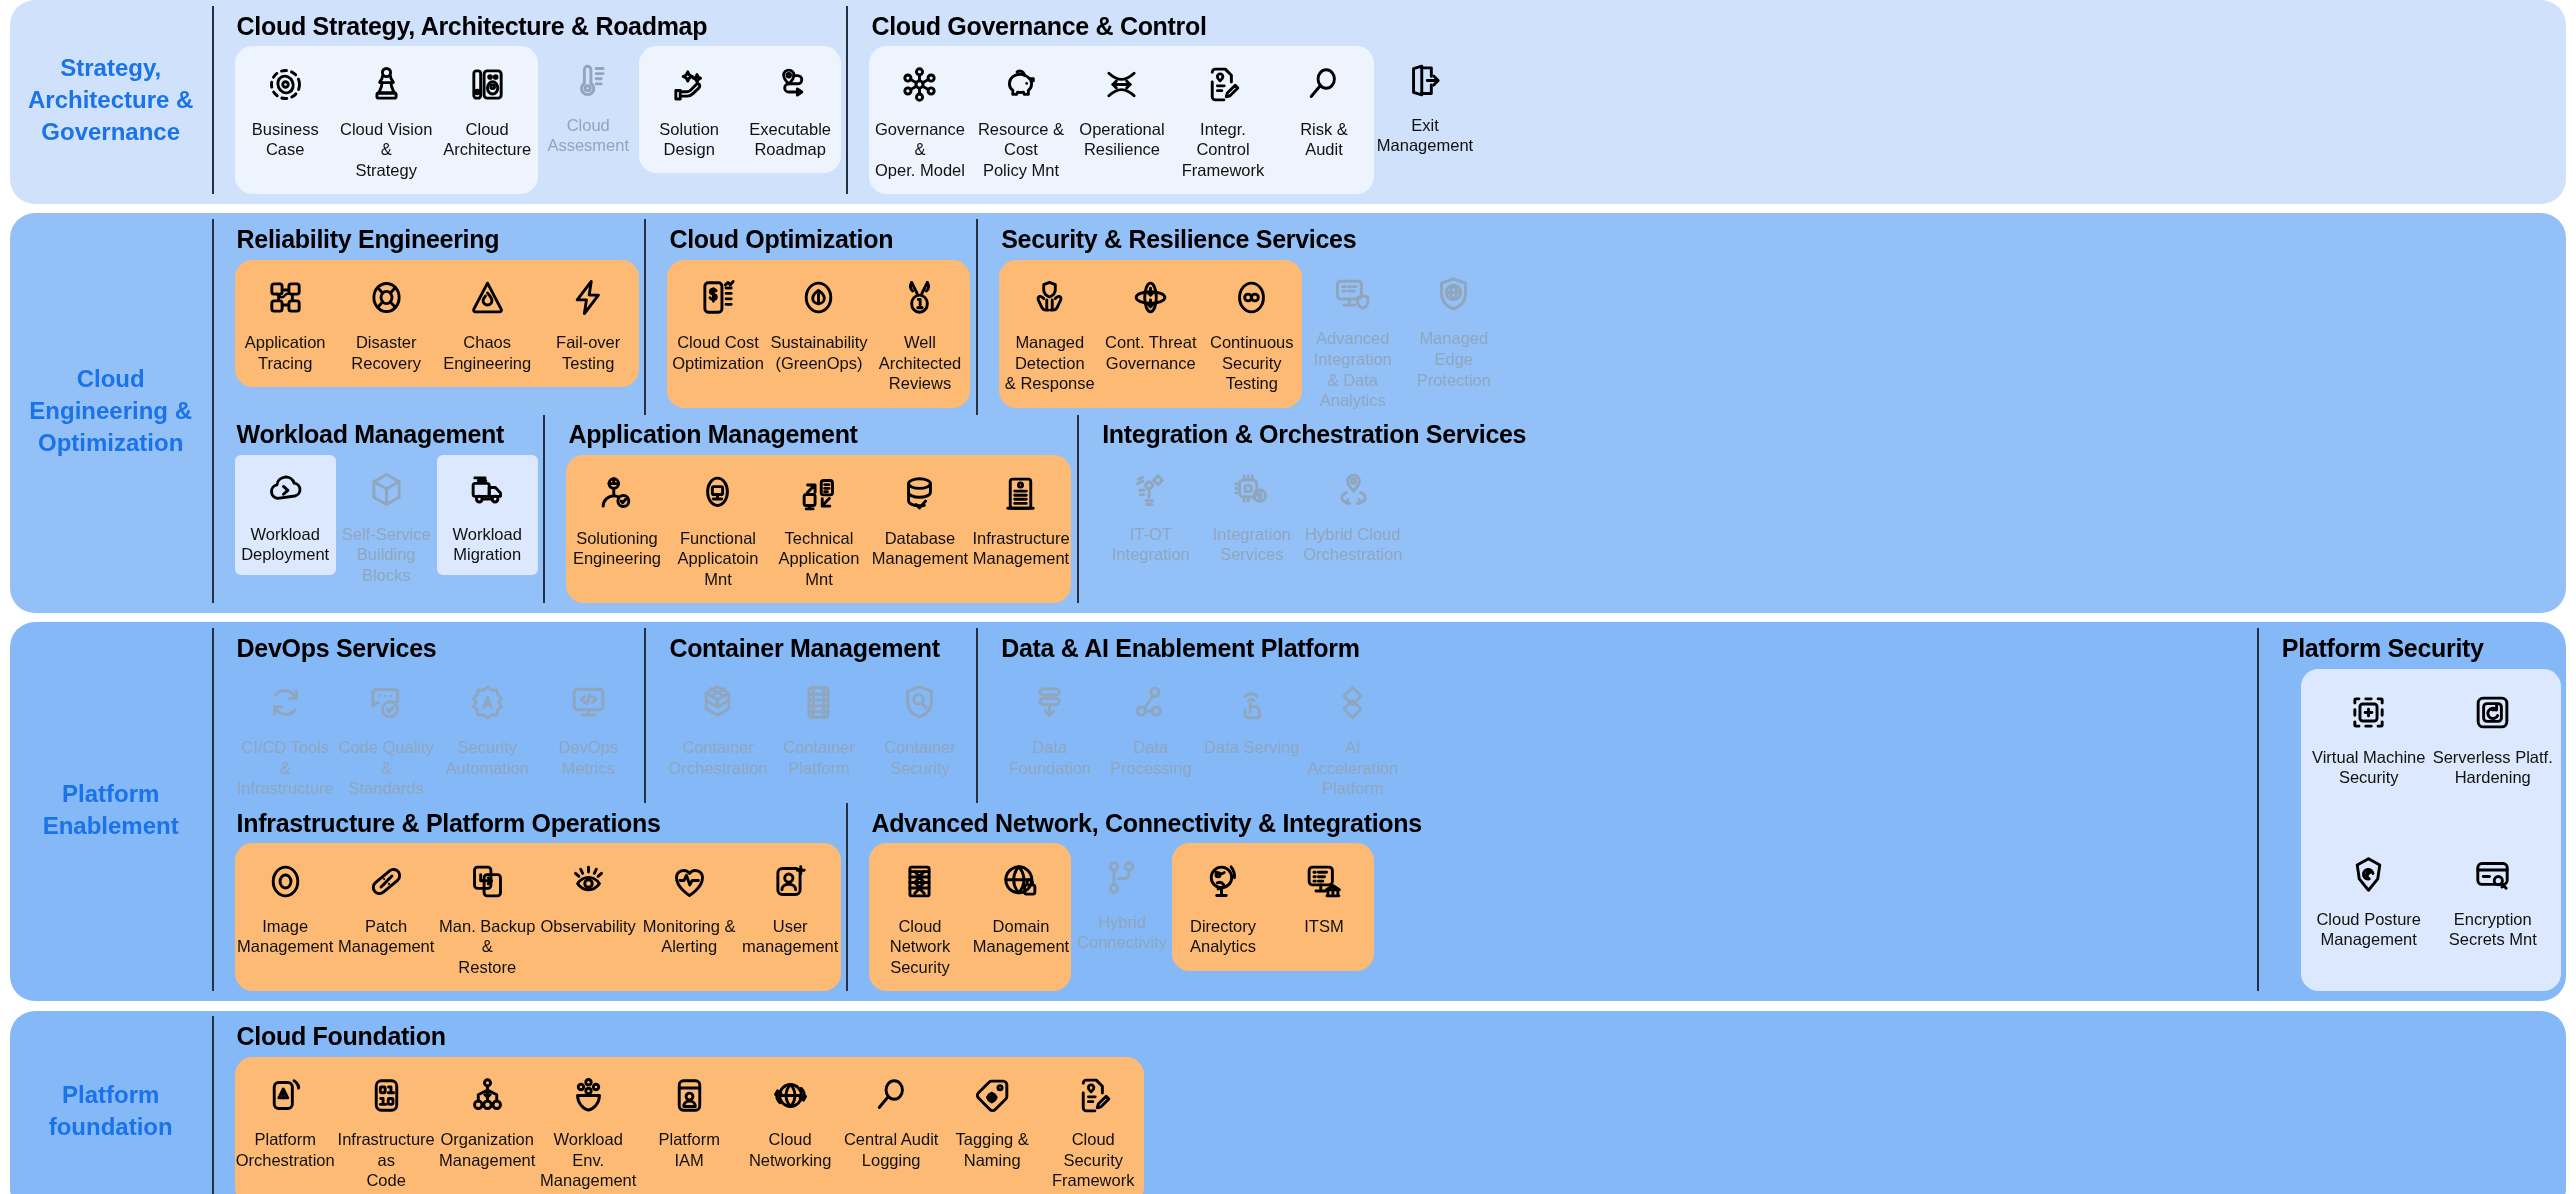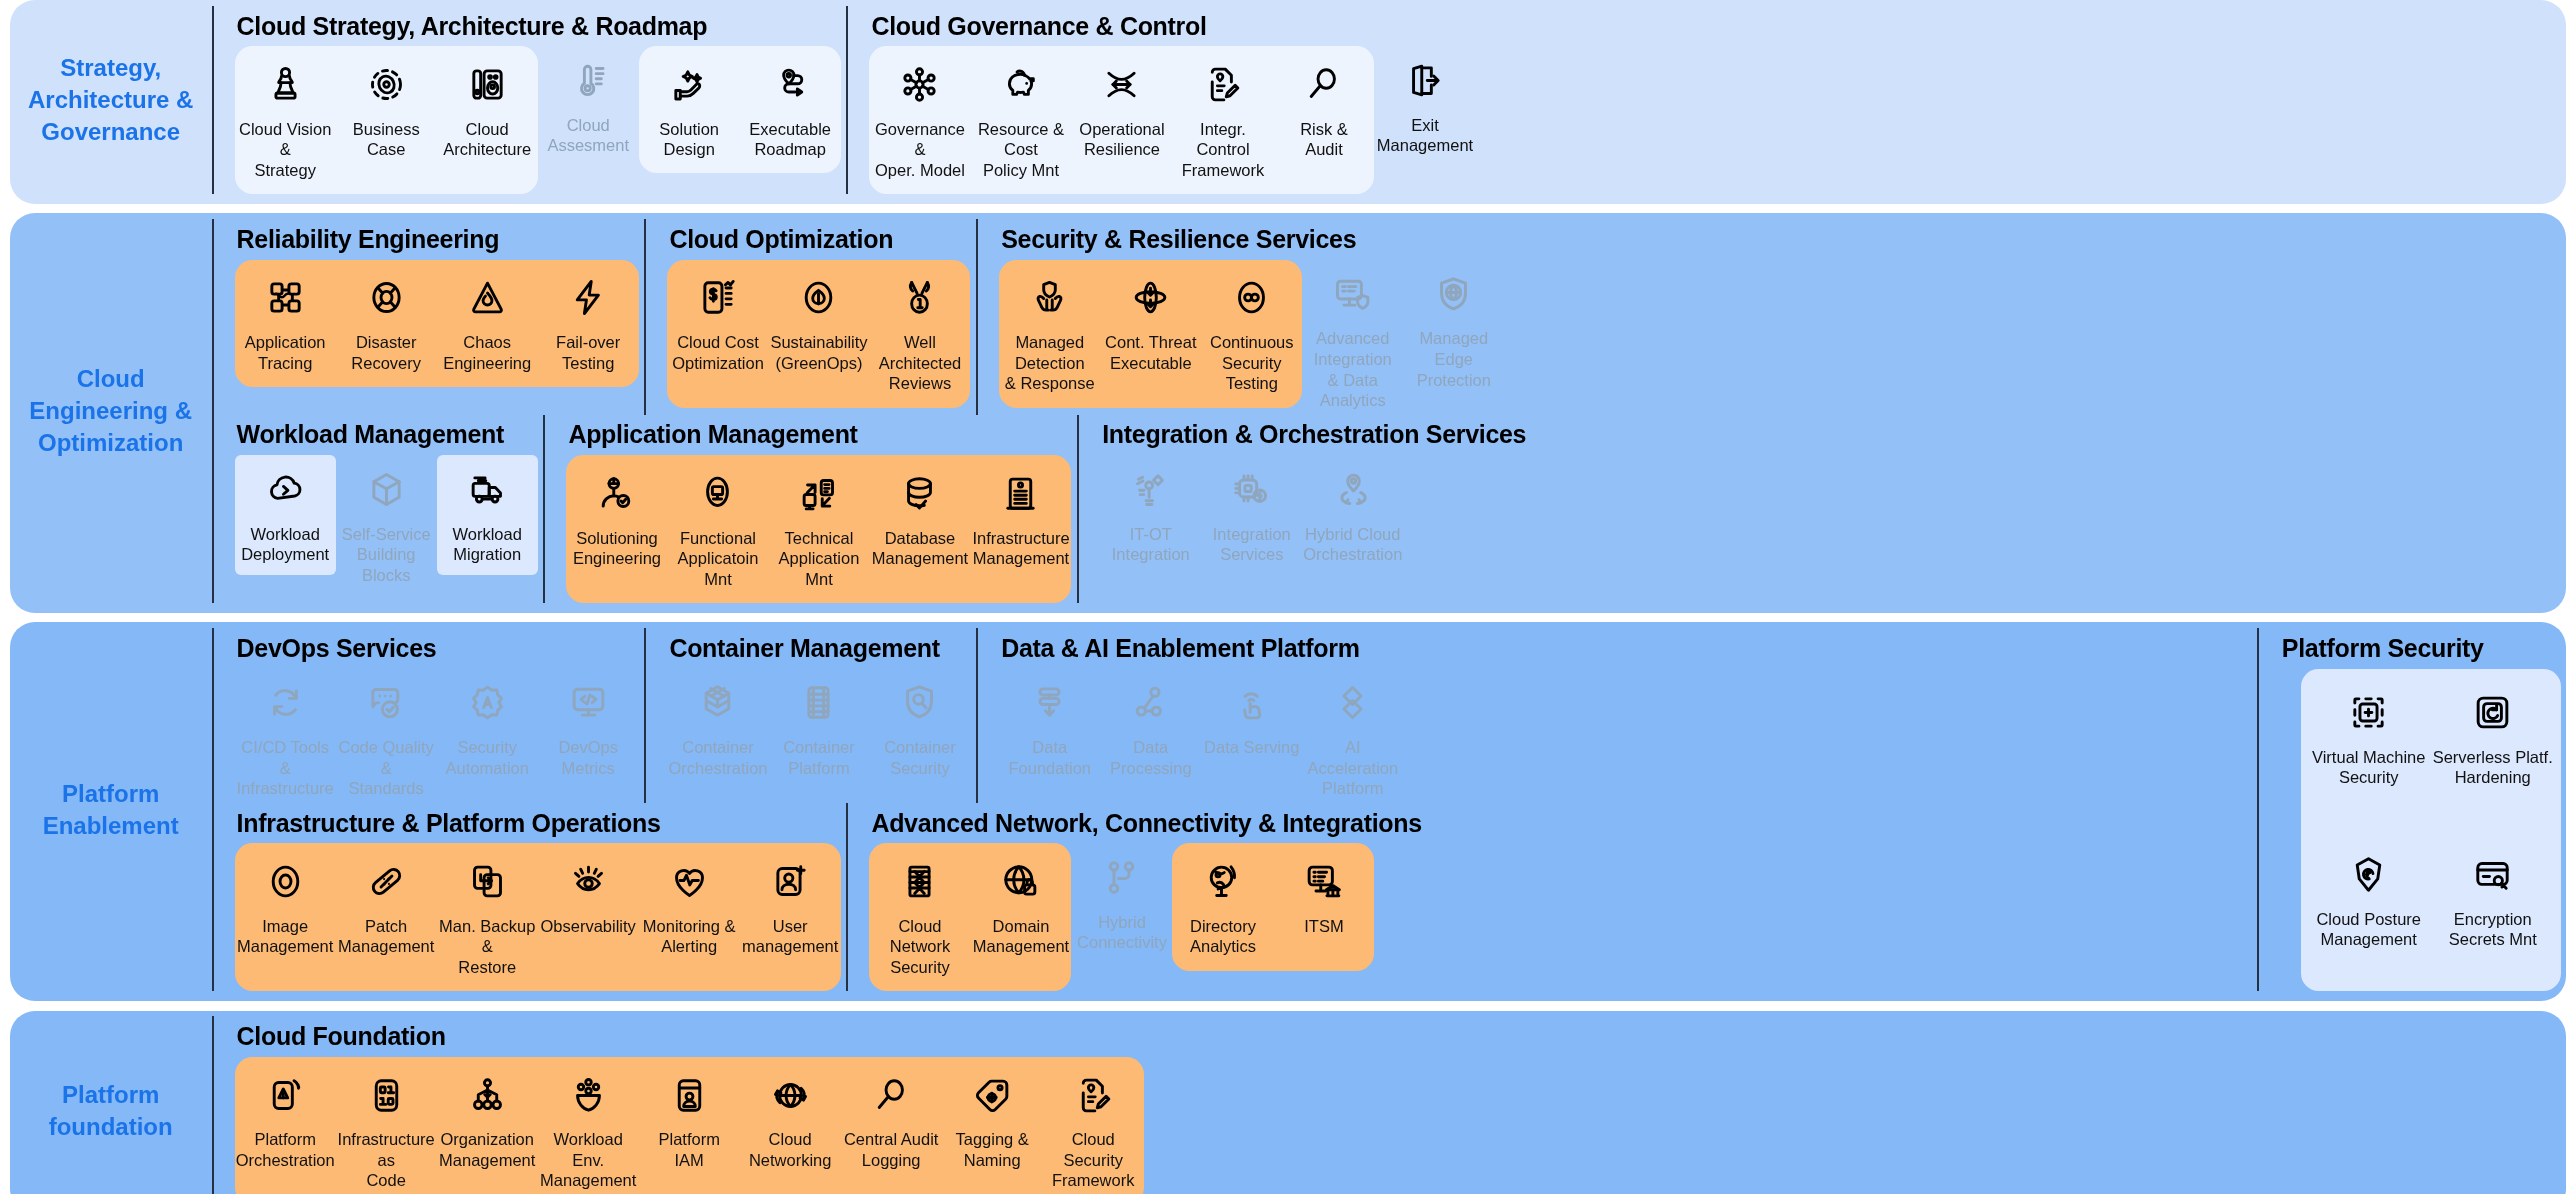--- a/index.html
+++ b/index.html
@@ -113,38 +113,38 @@
 Governance</div>
       <div class="band-body">
         <div class="row">
           <div class="group">
             <div class="group-title">Cloud  Strategy, Architecture &amp; Roadmap</div>
             <div class="group-items">
               <div class="card">
                 <div class="tile">
                   <span class="ico">
                     <svg viewBox="0 0 24 24">
+                      <circle cx="12" cy="12" r="8.2" stroke-dasharray="3 3"></circle>
+                      <ellipse cx="12" cy="12" rx="4.4" ry="5" transform="rotate(-25 12 12)"></ellipse>
+                      <circle cx="12" cy="12" r="1.6"></circle>
+                    </svg>
+                  </span>
+                  <span class="lbl">Business Case</span>
+                </div>
+                <div class="tile">
+                  <span class="ico">
+                    <svg viewBox="0 0 24 24">
                       <circle cx="12" cy="5" r="2.4"></circle>
                       <path d="M9.6 7.3c0 2-1.6 2.4-1.6 3.6h8c0-1.2-1.6-1.6-1.6-3.6"></path>
                       <path d="M9.4 10.9c0 3-1.4 4.6-2 6.1h9.2c-.6-1.5-2-3.1-2-6.1"></path>
                       <rect x="6.4" y="17" width="11.2" height="3" rx="1"></rect>
                     </svg>
                   </span>
                   <span class="lbl">Cloud Vision &amp;
 Strategy</span>
-                </div>
-                <div class="tile">
-                  <span class="ico">
-                    <svg viewBox="0 0 24 24">
-                      <circle cx="12" cy="12" r="8.2" stroke-dasharray="3 3"></circle>
-                      <ellipse cx="12" cy="12" rx="4.4" ry="5" transform="rotate(-25 12 12)"></ellipse>
-                      <circle cx="12" cy="12" r="1.6"></circle>
-                    </svg>
-                  </span>
-                  <span class="lbl">Business Case</span>
                 </div>
                 <div class="tile">
                   <span class="ico">
                     <svg viewBox="0 0 24 24">
                       <rect x="4" y="4" width="4" height="16" rx="1.6"></rect>
                       <circle cx="6" cy="16.4" r="1"></circle>
                       <rect x="10" y="4" width="10" height="16" rx="1.8"></rect>
                       <circle cx="13.5" cy="7.6" r=".8"></circle>
                       <circle cx="16.8" cy="7.6" r=".8"></circle>
                       <ellipse cx="15" cy="14" rx="3" ry="3.6"></ellipse>
@@ -394,21 +394,21 @@
                 <div class="tile">
                   <span class="ico">
                     <svg viewBox="0 0 24 24">
                       <ellipse cx="12" cy="12" rx="3.4" ry="8.4"></ellipse>
                       <ellipse cx="12" cy="12" rx="8.4" ry="3.4"></ellipse>
                       <path d="M12 6.6v4M10.4 9l1.6 1.6L13.6 9"></path>
                       <path d="M12 13.4v4M10.4 15.8l1.6 1.6 1.6-1.6"></path>
                     </svg>
                   </span>
                   <span class="lbl">Cont. Threat
-Executable</span>
+Governance</span>
                 </div>
                 <div class="tile">
                   <span class="ico">
                     <svg viewBox="0 0 24 24">
                       <ellipse cx="12" cy="12" rx="7" ry="8.4"></ellipse>
                       <path d="M12 12c0-1.2-.9-2-2-2s-2 .9-2 2 .9 2 2 2 2-.8 2-2zM12 12c0 1.2.9 2 2 2s2-.9 2-2-.9-2-2-2-2 .8-2 2z"></path>
                     </svg>
                   </span>
                   <span class="lbl">Continuous
 Security Testing</span>

